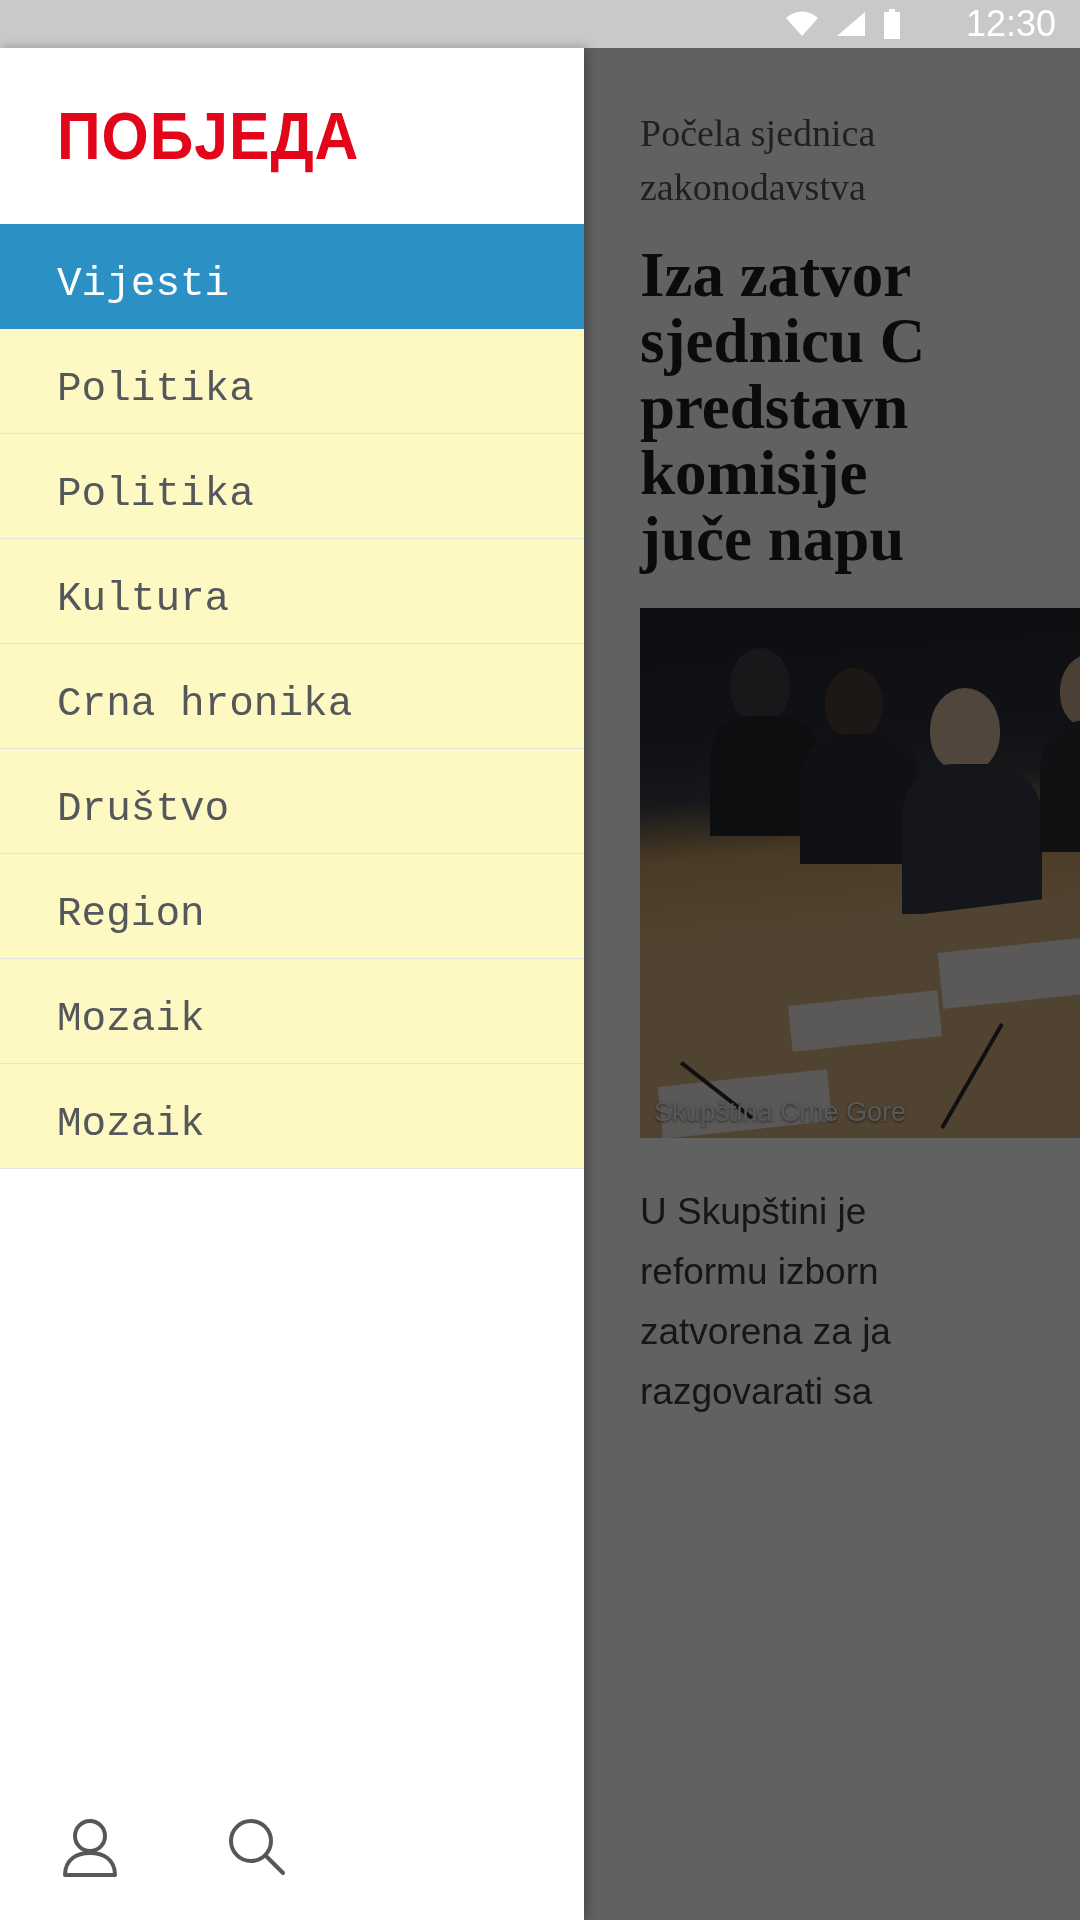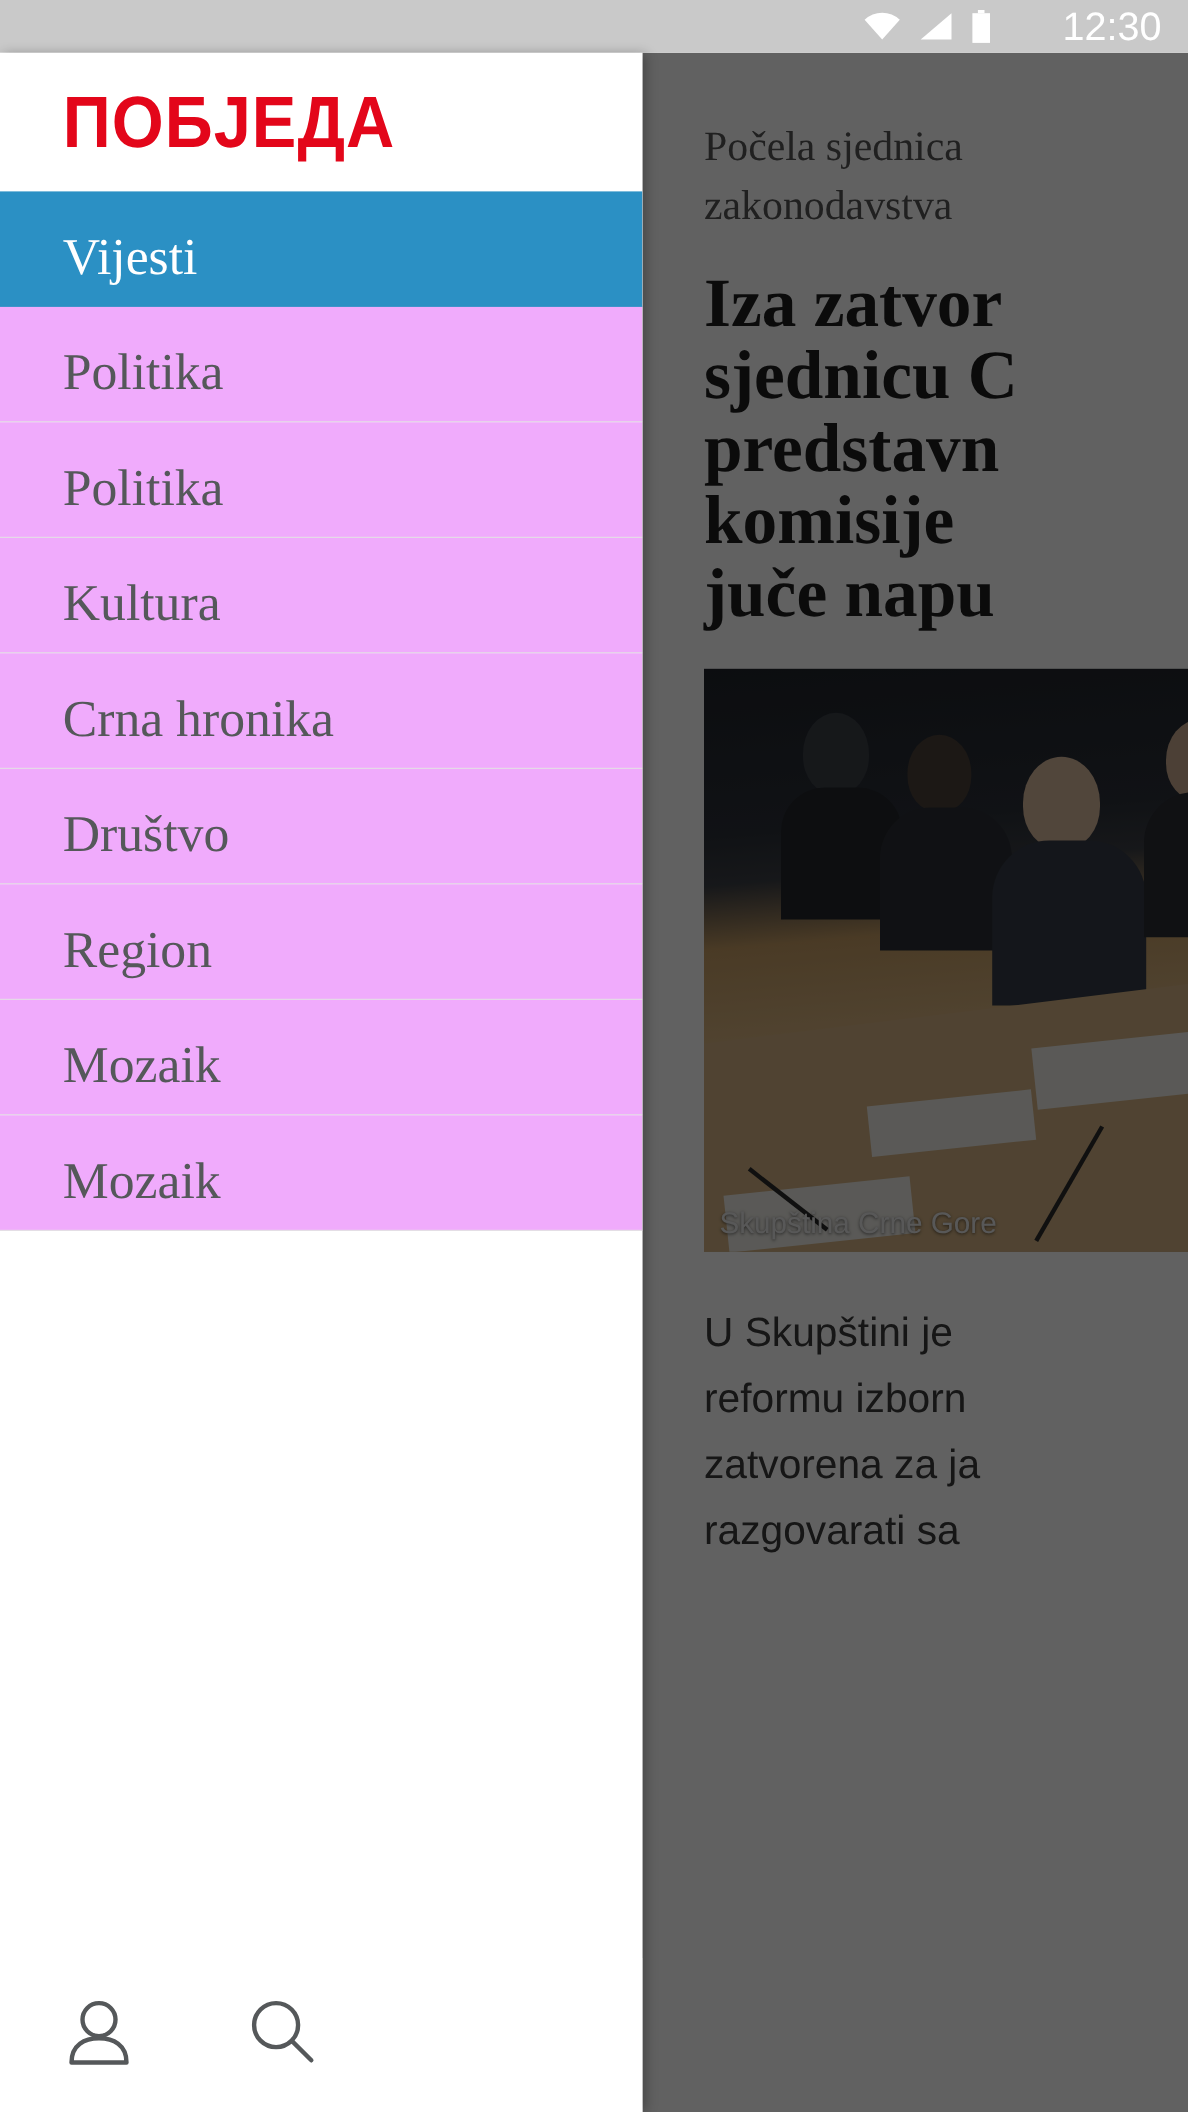--- a/index.html
+++ b/index.html
@@ -76,38 +76,38 @@
   .ic-signal { width:30px; height:26px; }
   .ic-batt { width:18px; height:30px; }
 
   
   #drawer {
     position:absolute; left:0; top:48px; width:584px; height:1872px;
     background:#ffffff; overflow:hidden;
     box-shadow:3px 0 10px rgba(0,0,0,0.28);
   }
   #logo-area {
-    height:126px; display:flex; align-items:center; padding-left:57px;
+    height:176px; display:flex; align-items:center; padding-left:57px;
   }
   .logo-text {
     font-family:"Liberation Sans Narrow","Liberation Sans", sans-serif;
     font-weight:bold; font-size:66px; line-height:66px;
     color:#e3061a; letter-spacing:1px;
     transform:scaleX(0.92); transform-origin:left center;
   }
   #menu { }
   .menu-item {
     height:105px; display:flex; align-items:center;
     padding-left:57px; border-bottom:1px solid #e3e3e3;
-    background:#f0abfc;
+    background:#fef9c3;
   }
   .menu-item.active { background:#2b90c4; border-bottom:1px solid #2b90c4; }
   .menu-label {
-    font-size:47px; line-height:43px; color:#55585a;
-    font-family:Liberation Serif, serif;
+    font-size:41px; line-height:43px; color:#55585a;
+    font-family:Liberation Mono, monospace;
     margin-top:16px;
   }
   .menu-item.active .menu-label { color:#ffffff; }
 
   
   #bottombar {
     position:absolute; left:0; bottom:0; width:584px; height:140px;
     background:#ffffff; display:flex; align-items:center;
     padding-left:52px; gap:90px;
   }

